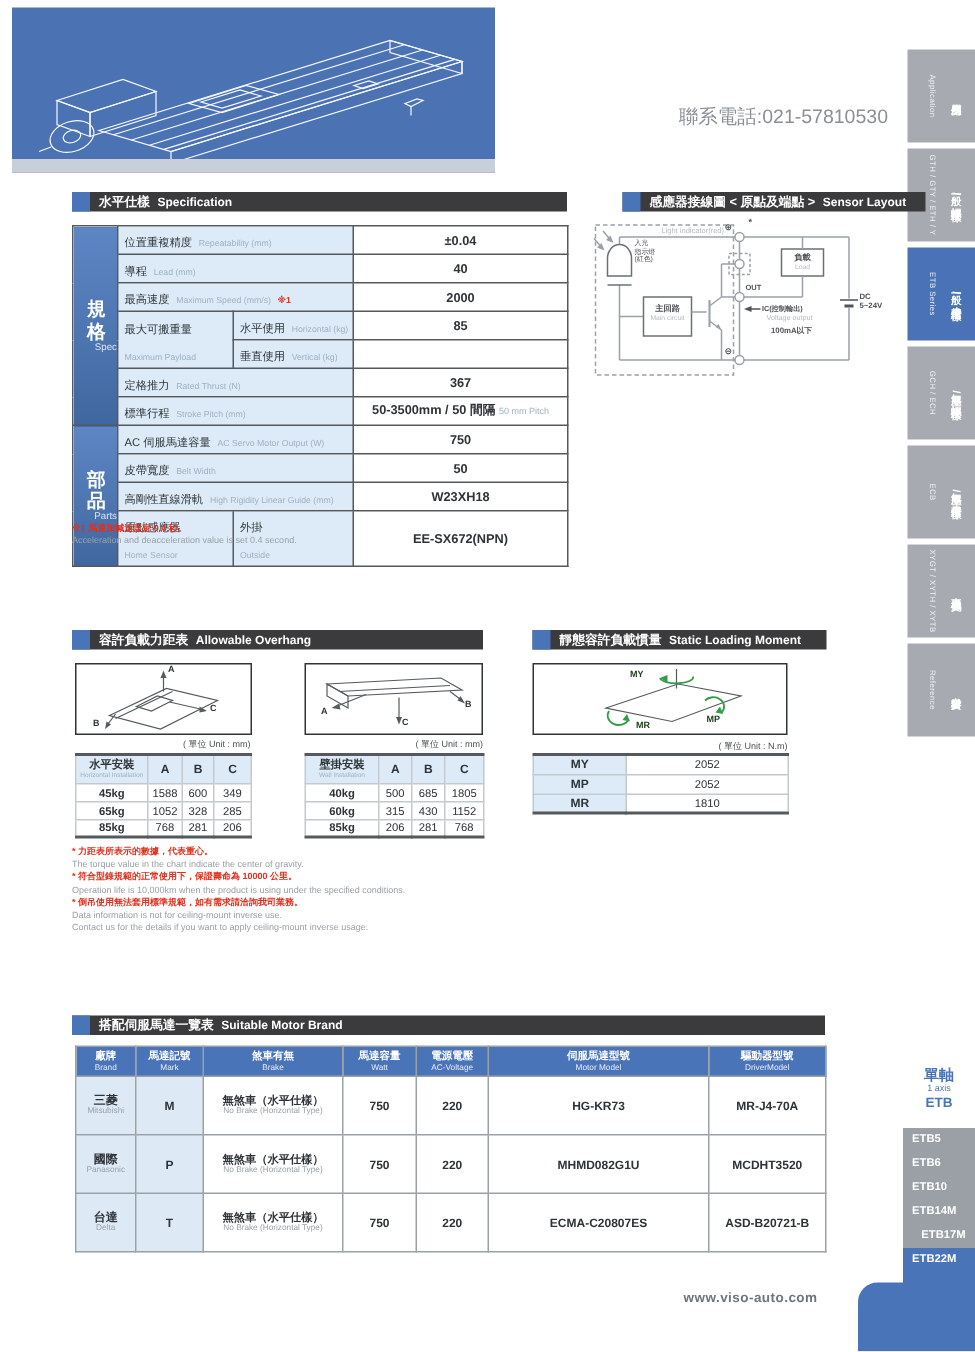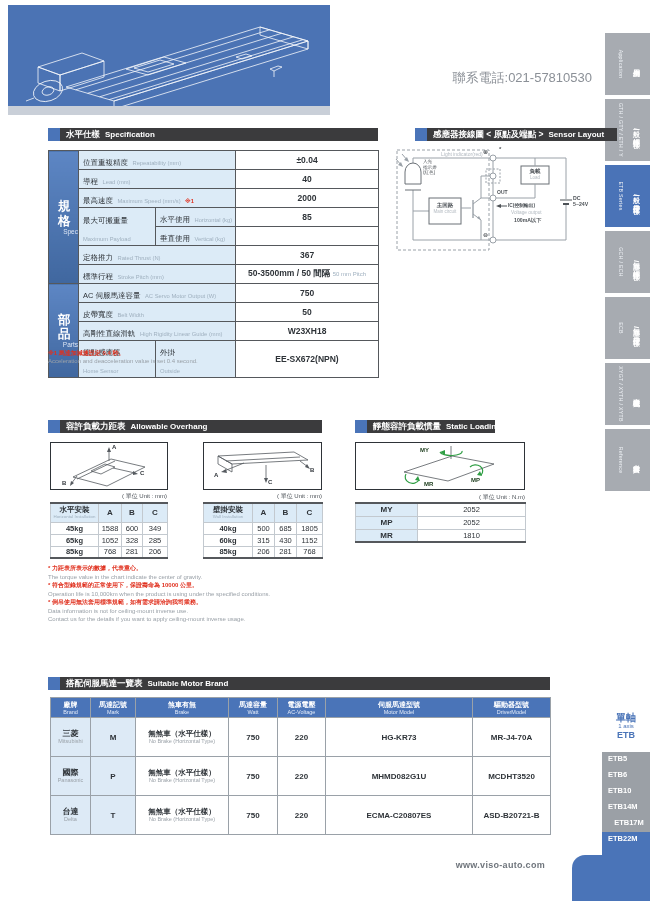--- a/index.html
+++ b/index.html
@@ -429,21 +429,21 @@
   <div class="abs" style="left:48px;top:564px;">
     <div class="foot-red">* 力距表所表示的數據，代表重心。</div>
     <div class="foot-gray">The torque value in the chart indicate the center of gravity.</div>
     <div class="foot-red">* 符合型錄規範的正常使用下，保證壽命為 10000 公里。</div>
     <div class="foot-gray">Operation life is 10,000km when the product is using under the specified conditions.</div>
     <div class="foot-red">* 倒吊使用無法套用標準規範，如有需求請洽詢我司業務。</div>
     <div class="foot-gray">Data information is not for ceiling-mount inverse use.</div>
     <div class="foot-gray">Contact us for the details if you want to apply ceiling-mount inverse usage.</div>
   </div>
 
-  <div class="abs bar" style="left:355px;top:420px;width:140px;">
+  <div class="abs bar" style="left:355px;top:420px;width:196px;">
     <div class="chip"></div>
     <span class="bar-zh">靜態容許負載慣量</span>
     <span class="bar-en">Static Loading Moment</span>
   </div>
 
   <div class="abs o-box" style="left:355px;top:442px;width:170px;height:48px;">
     <svg width="167" height="45" viewBox="0 0 167 45">
       <g stroke="#555a5f" stroke-width="0.8" fill="none">
         <polygon points="48,29 96,13 138,21 92,38"></polygon>
         <line x1="95" y1="3" x2="95" y2="16"></line>

